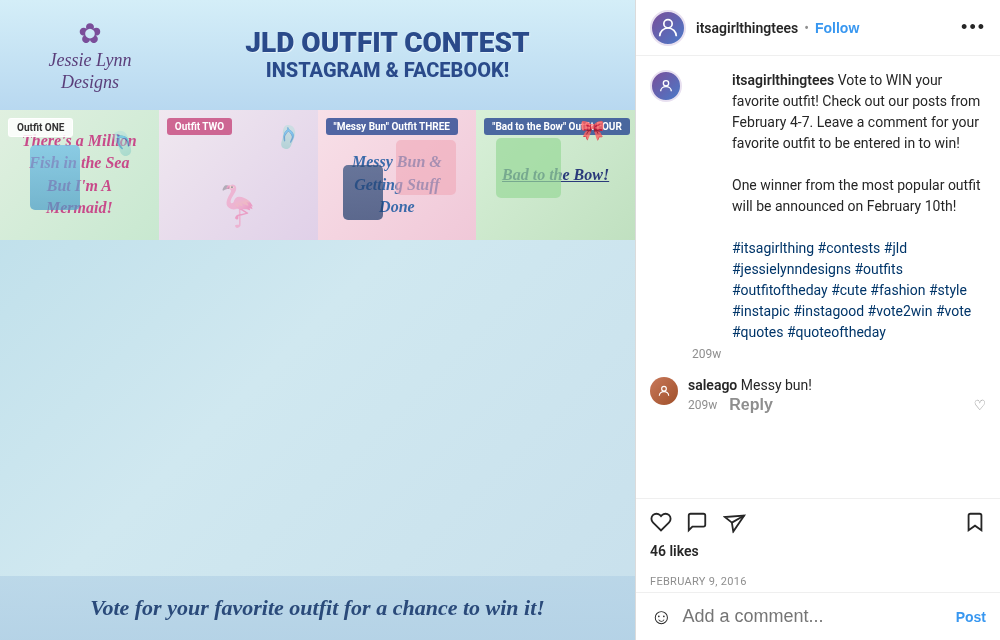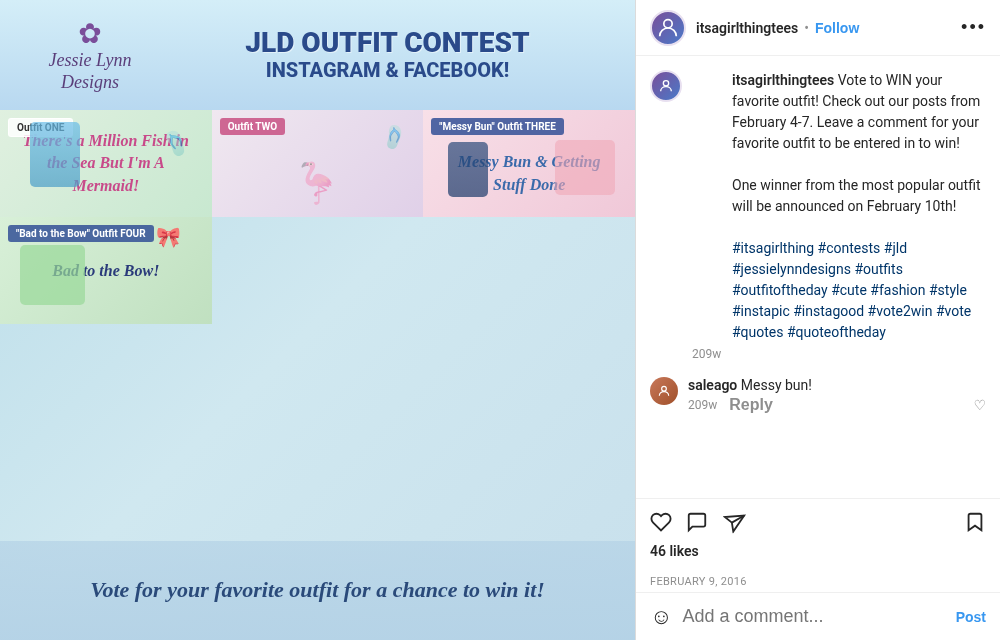--- a/index.html
+++ b/index.html
@@ -76,21 +76,21 @@
 
     .contest-title p {
       font-size: 20px;
       font-weight: 800;
       color: #2a4a8a;
       text-transform: uppercase;
     }
 
     .post-grid {
       display: grid;
-      grid-template-columns: 1fr 1fr 1fr;
+      grid-template-columns: 1fr 1fr 1fr 1fr;
       grid-template-rows: 1fr 1fr;
       flex: 1;
       gap: 0;
     }
 
     .grid-cell {
       position: relative;
       overflow: hidden;
       display: flex;
       align-items: center;
@@ -151,21 +151,21 @@
     }
 
     .bottom-caption {
       position: absolute;
       bottom: 0;
       left: 0;
       right: 0;
       background: linear-gradient(to top, rgba(180, 210, 230, 0.95), rgba(180, 210, 230, 0.7));
       padding: 32px 20px;
       text-align: center;
-      height: 99px;
+      height: 64px;
       display: flex;
       align-items: center;
       justify-content: center;
     }
 
     .bottom-caption-text {
       font-family: Georgia, serif;
       font-size: 22px;
       color: #2a4a7a;
       font-style: italic;
@@ -500,21 +500,21 @@
             Messy Bun &amp; Getting Stuff Done
           </div>
 
           <div style="position:absolute; top:30px; right:20px; width:60px; height:55px; background:#f0a8b8; border-radius:5px; opacity:0.6;"></div>
 
           <div style="position:absolute; bottom:20px; left:25px; width:40px; height:55px; background:linear-gradient(to bottom, #2a4a7a, #1a3a6a); border-radius:5px; opacity:0.7;"></div>
         </div>
 
         <div class="grid-cell grid-cell-4">
           <span class="outfit-label outfit-label-dark">"Bad to the Bow" Outfit FOUR</span>
-          <div class="outfit-text outfit-text-navy" style="">
+          <div class="outfit-text outfit-text-navy" style="text-decoration:underline;">
             Bad to the Bow!
           </div>
 
           <div style="position:absolute; top:28px; left:20px; width:65px; height:60px; background:#98d898; border-radius:5px; opacity:0.7;"></div>
 
           <div style="position:absolute; top:8px; right:30px; font-size:20px; color:#e03888; opacity:0.8;">🎀</div>
         </div>
       </div>
 
       <div class="bottom-caption">

